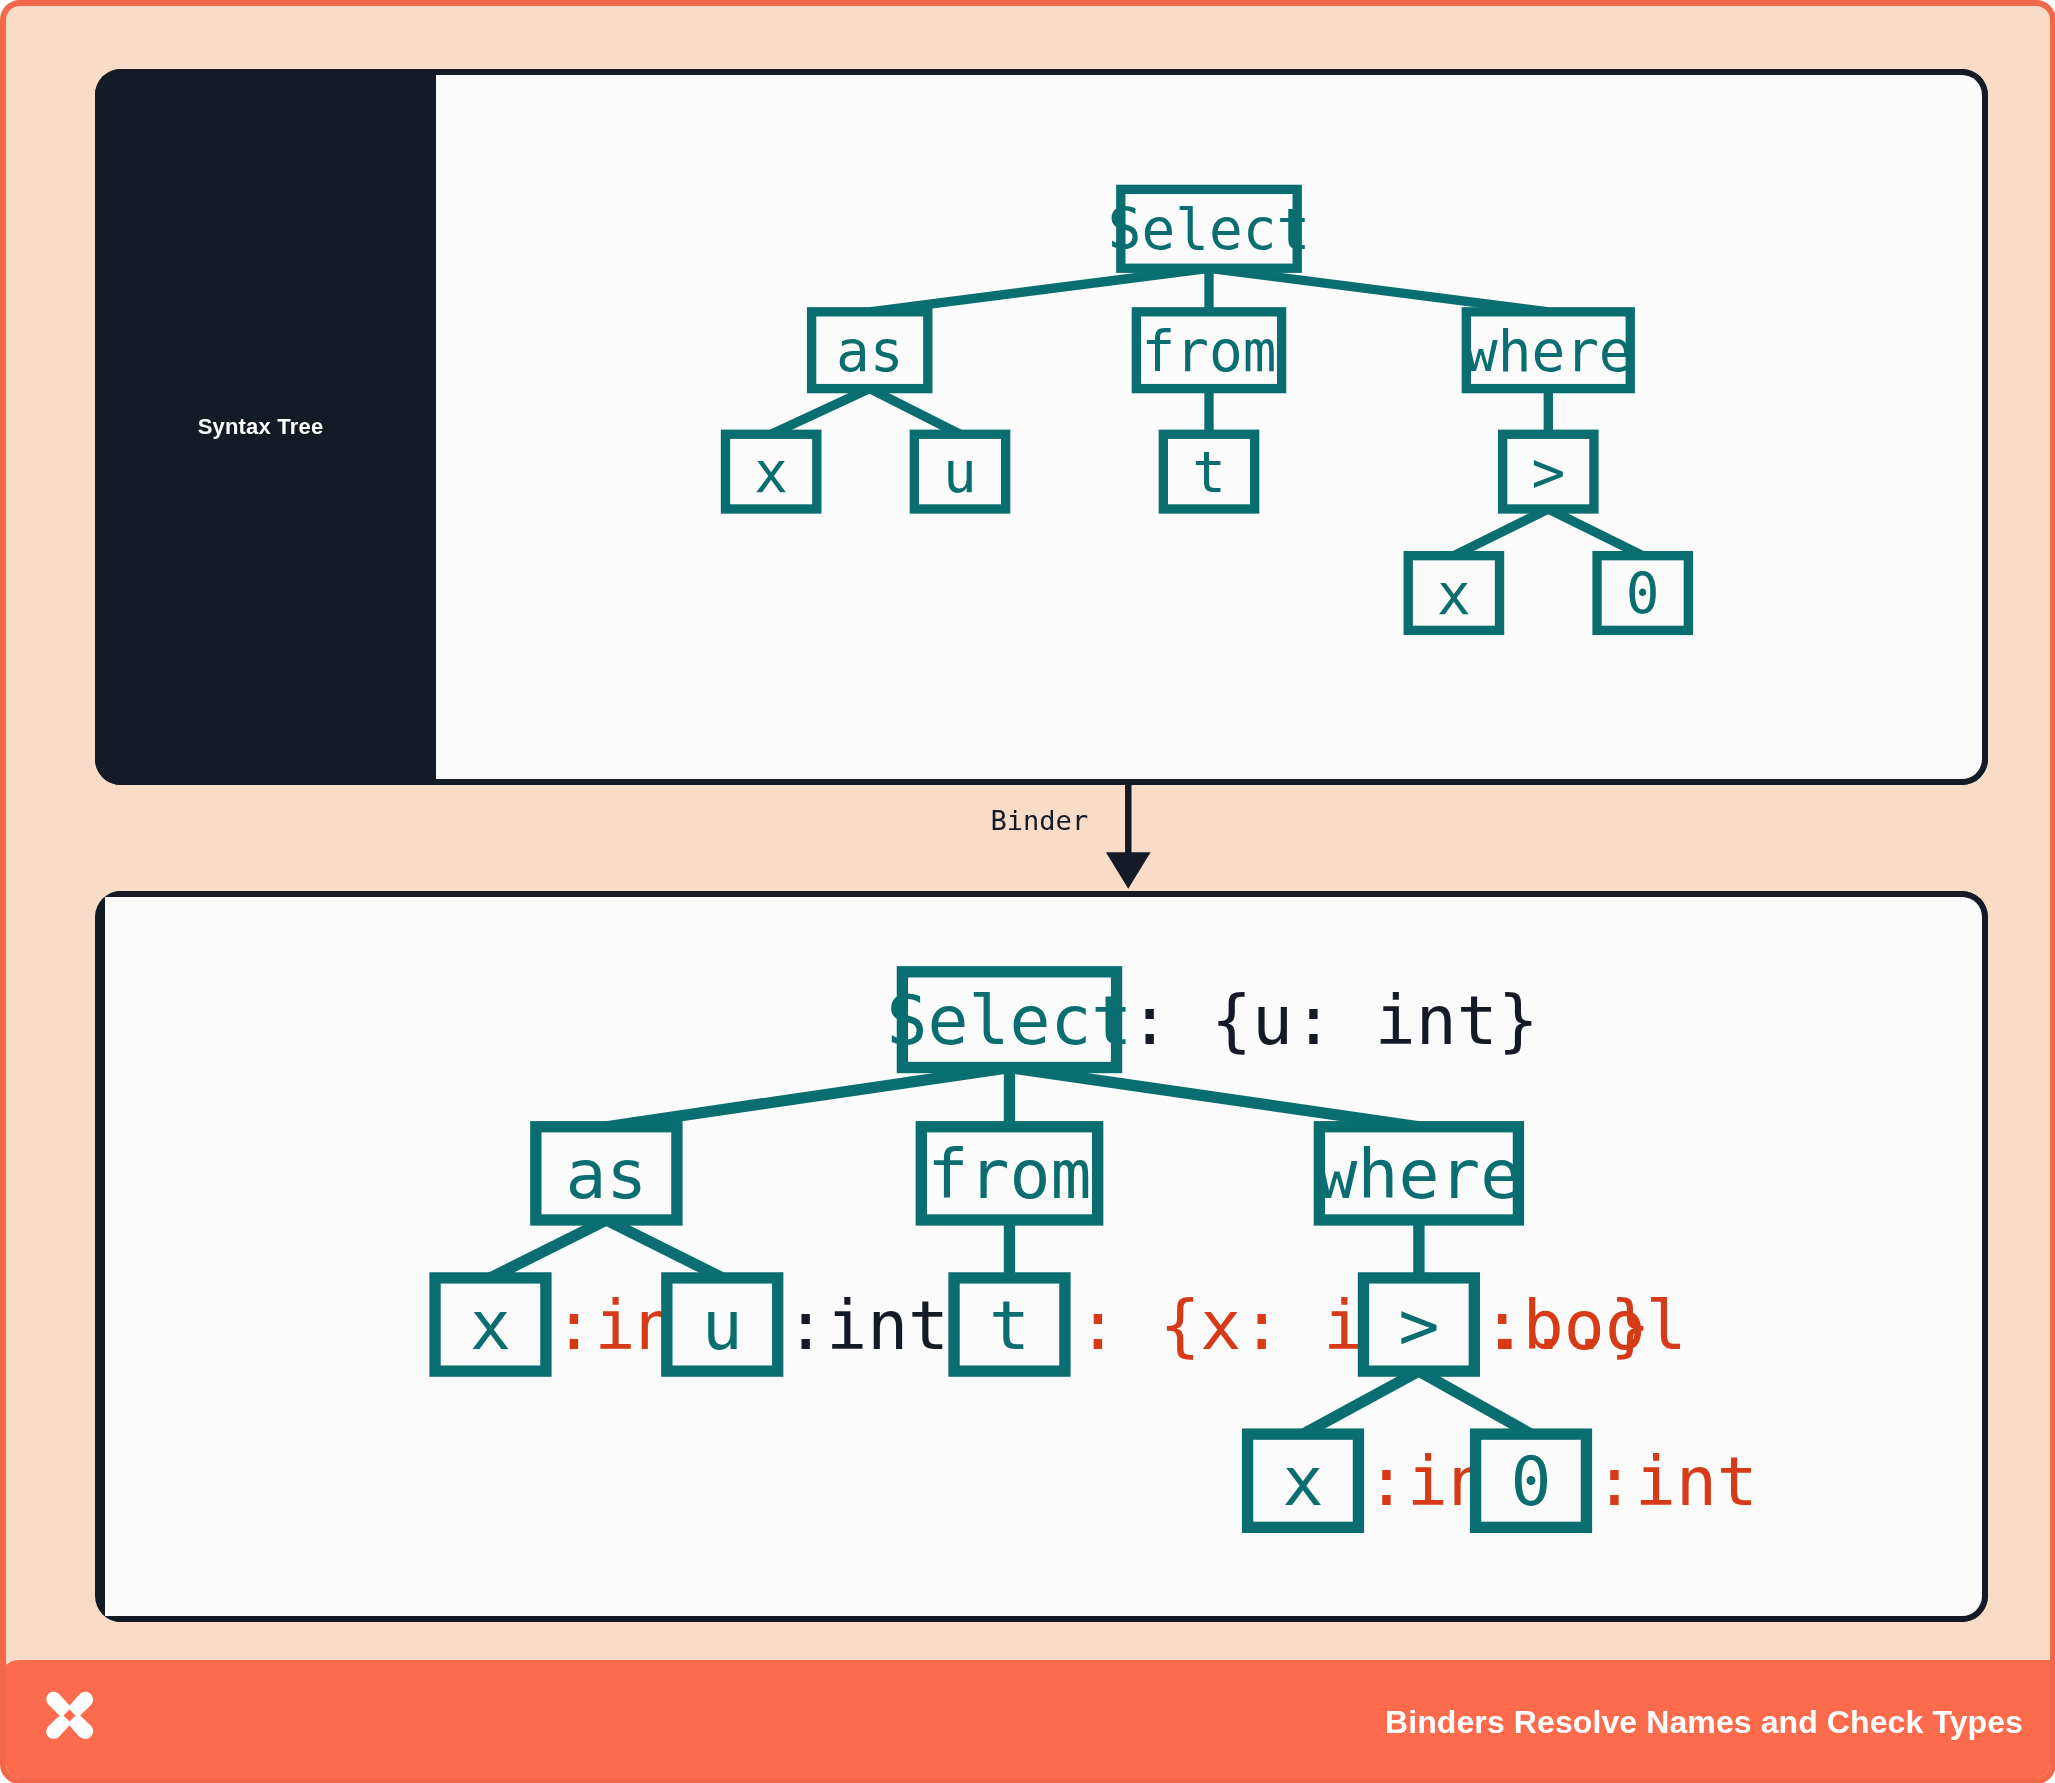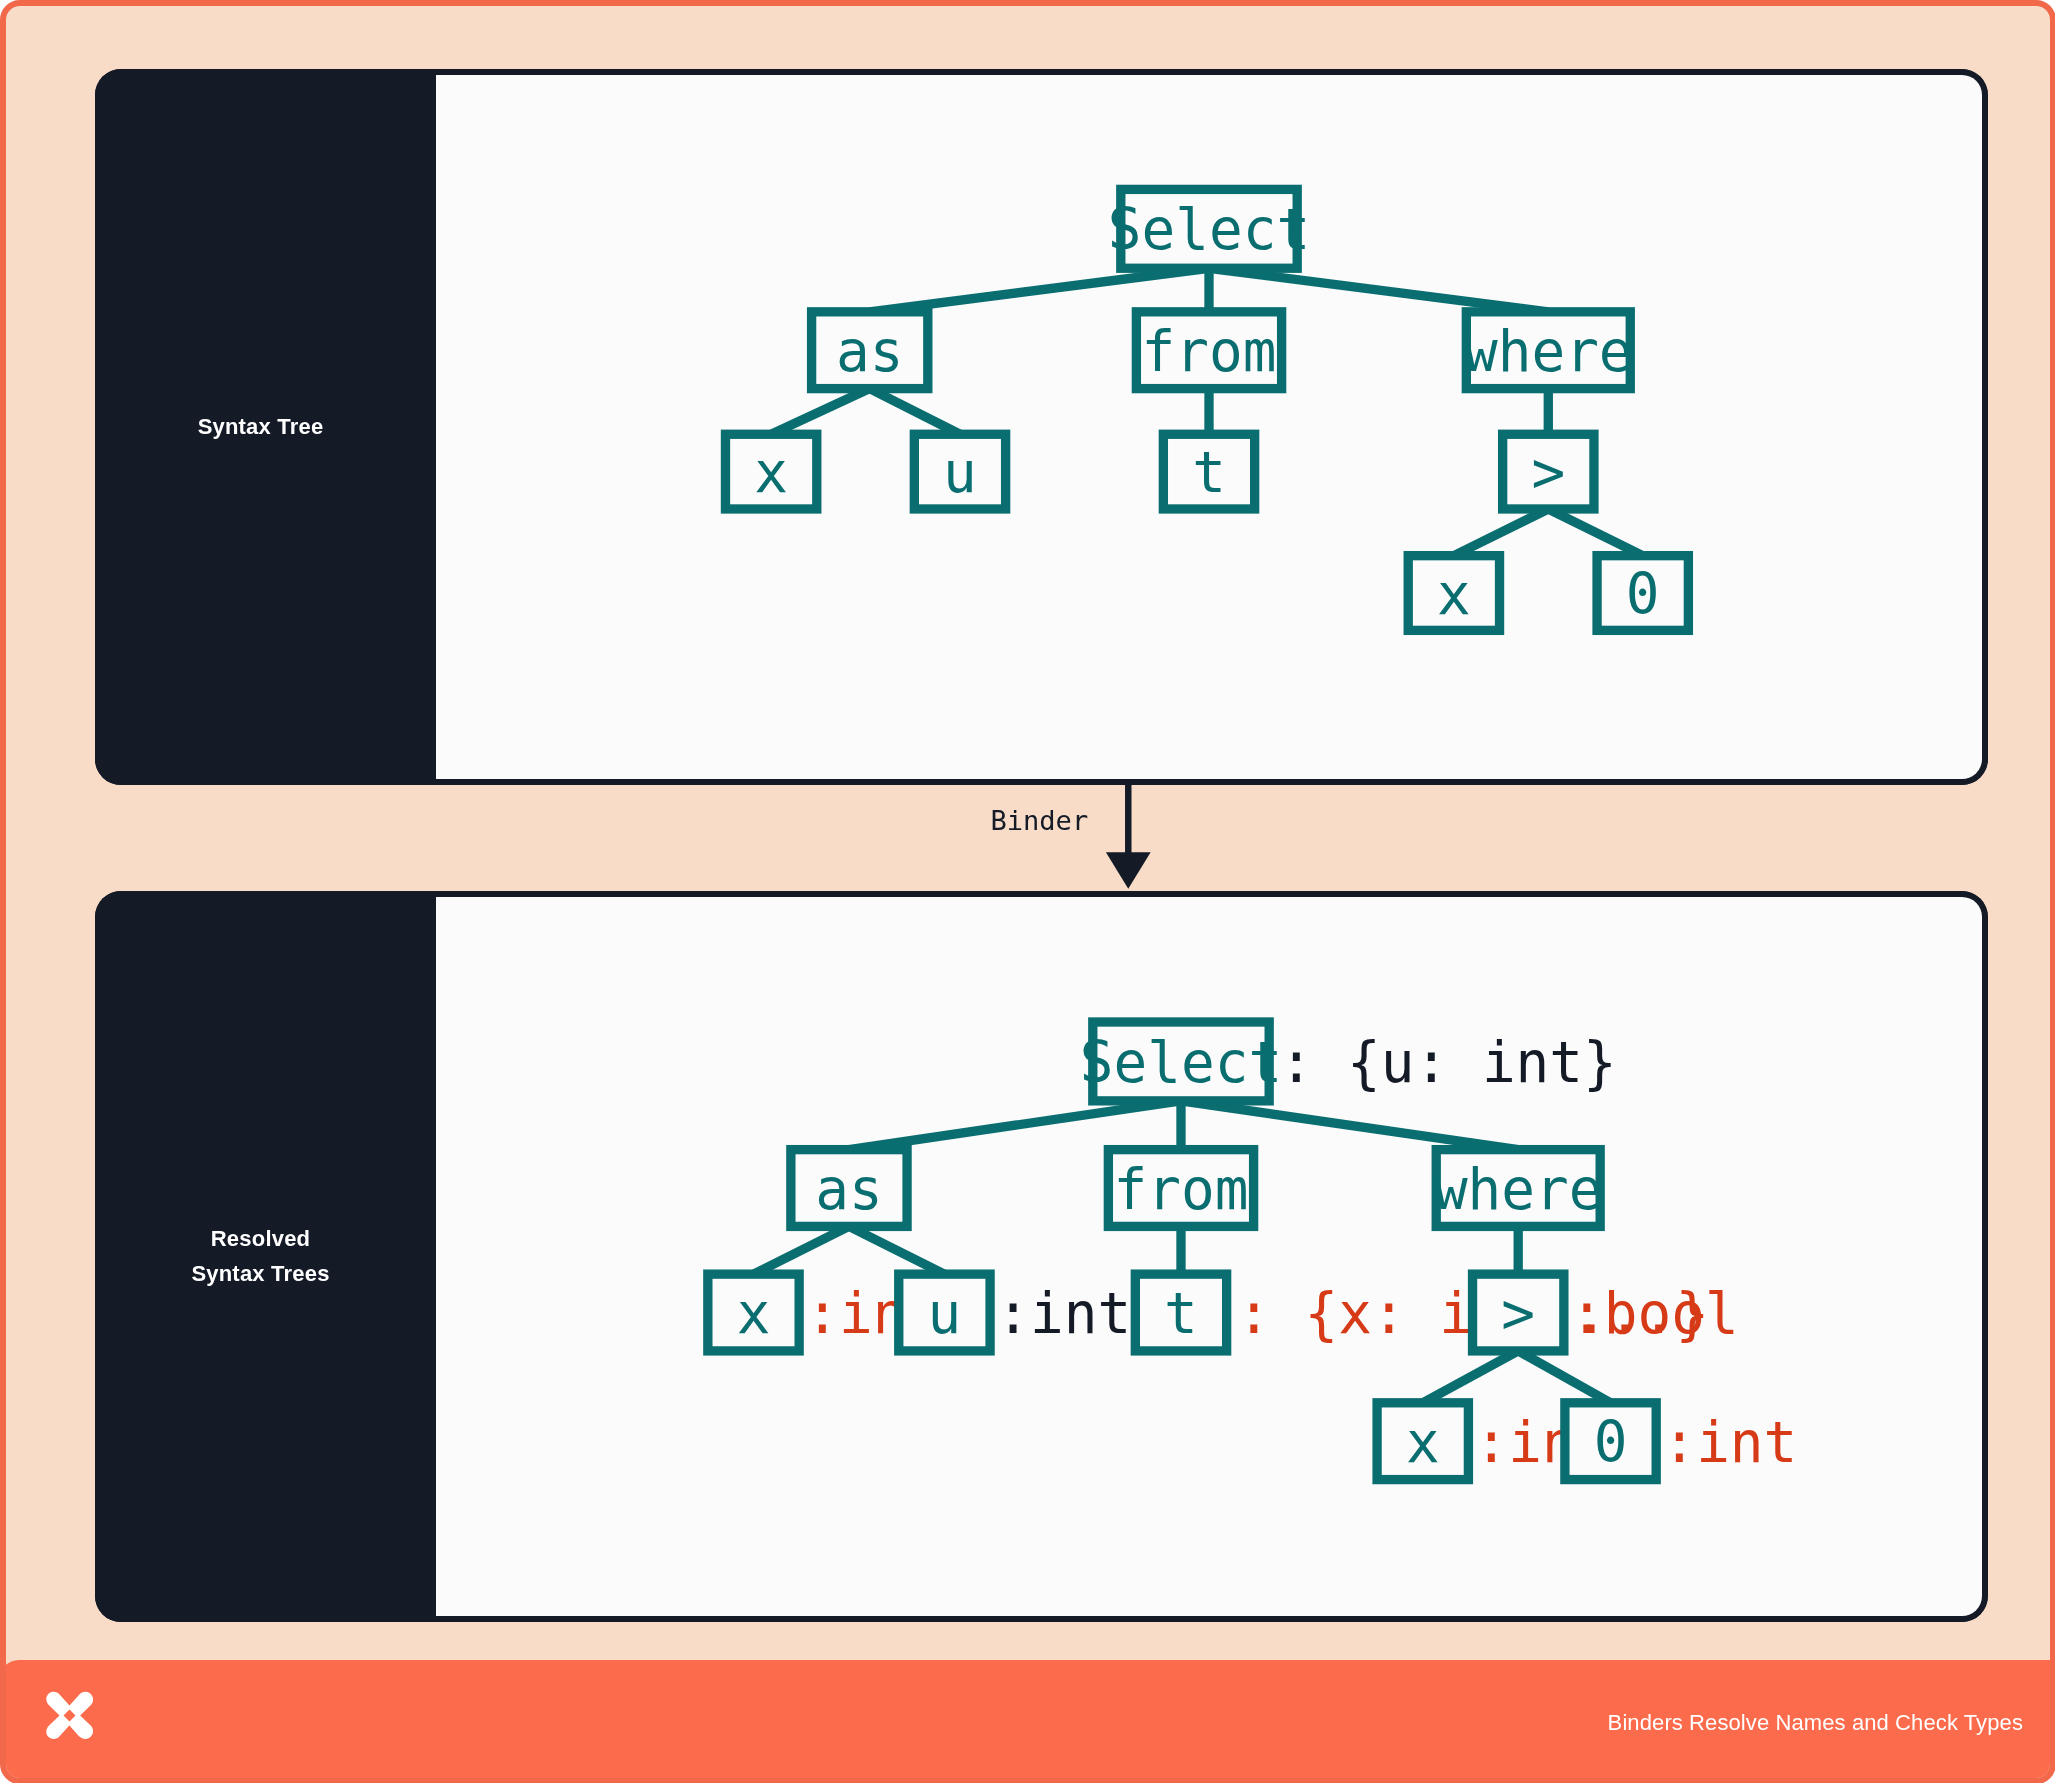--- a/index.html
+++ b/index.html
@@ -119,22 +119,22 @@
     border-radius: 20px;
     display: flex;
     align-items: center;
     justify-content: space-between;
     box-sizing: border-box;
     padding: 0 46px 0 35px;
   }
   #footer-logo { width: 71px; height: 71px; display: block; }
   #footer-caption {
     color: #ffffff;
-    font-size: 22px;
-    font-weight: normal;
+    font-size: 32px;
+    font-weight: bold;
     letter-spacing: 0.1px;
     font-family: "Liberation Sans", sans-serif;
   }
 </style>
 </head>
 <body>
 
 <div id="root">
 
   <section class="panel" id="panel-syntax-tree">
@@ -202,23 +202,20 @@
     <svg viewBox="0 0 700 180" preserveAspectRatio="xMidYMid meet">
       <text class="binder-label" id="binder-label-text" x="330" y="62">Binder</text>
       <g>
         <line x1="398" y1="0" x2="398" y2="140" stroke="#151A27" stroke-width="11"></line>
         <polygon points="360,116 436,116 398,178" fill="#151A27"></polygon>
       </g>
     </svg>
   </div>
 
   <section class="panel" id="panel-resolved">
-    <div class="panel-sidebar">
-      <span id="resolved-title">Resolved<br>Syntax Trees</span>
-    </div>
     <div class="panel-canvas">
       <svg class="tree-svg" id="svg-resolved" viewBox="0 0 1490 500" preserveAspectRatio="xMidYMid meet">
           <g>
             <line x1="718" y1="100" x2="398" y2="147" class="edge"></line>
             <line x1="718" y1="100" x2="718" y2="147" class="edge"></line>
             <line x1="718" y1="100" x2="1043" y2="147" class="edge"></line>
             <line x1="398" y1="221" x2="306" y2="267" class="edge"></line>
             <line x1="398" y1="221" x2="490" y2="267" class="edge"></line>
             <line x1="718" y1="221" x2="718" y2="267" class="edge"></line>
             <line x1="1043" y1="221" x2="1043" y2="267" class="edge"></line>

